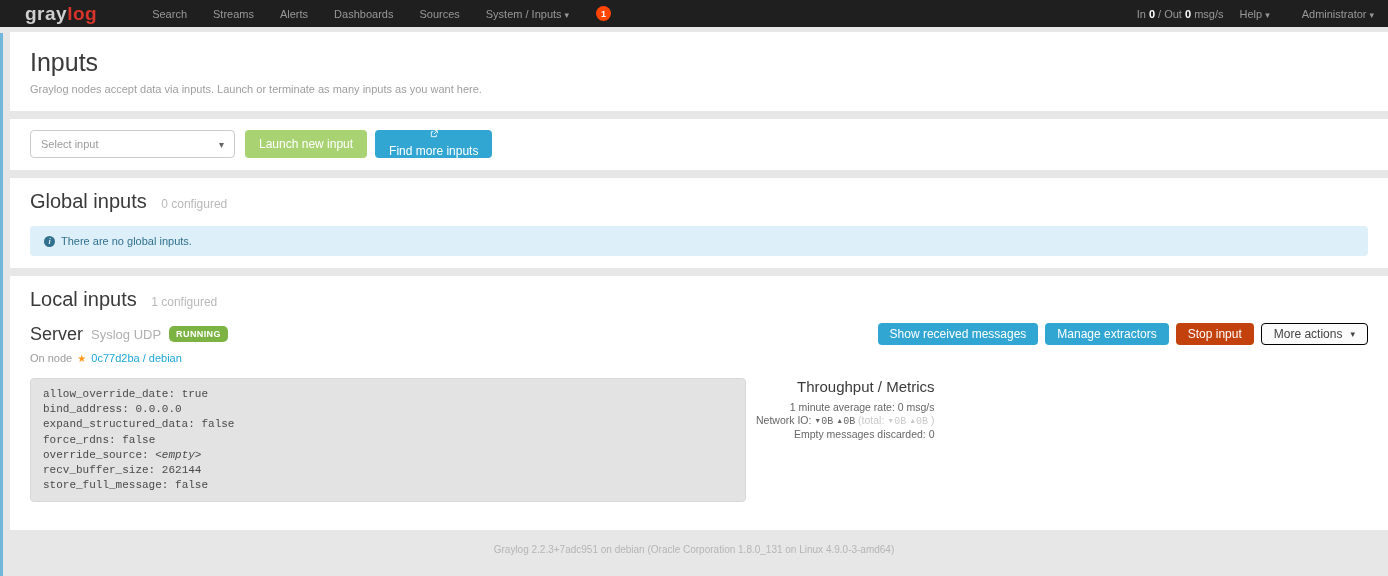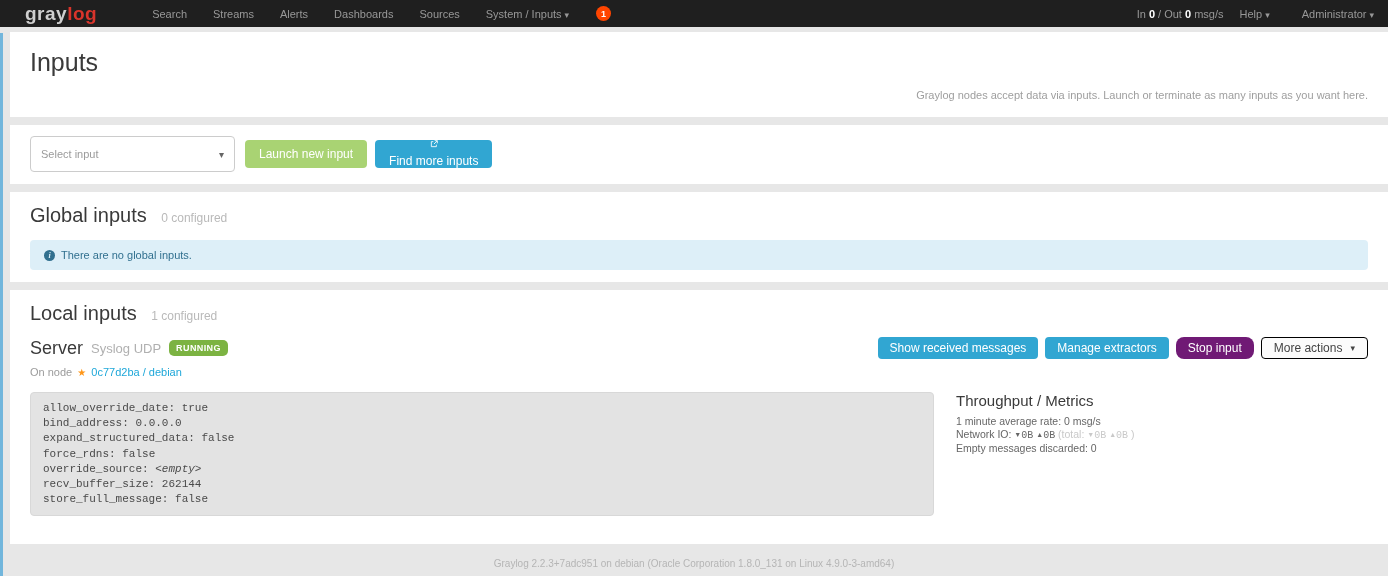--- a/index.html
+++ b/index.html
@@ -28,24 +28,24 @@
 
   
   .left-stripe { position:absolute; left:0; top:33px; width:3px; height:543px; background:#72b6dc; z-index:3; }
 
   
   main { padding-left:10px; }
   .card { background:#ffffff; margin-top:8px; padding:12px 20px; }
   .card.first { margin-top:5px; }
 
   .page-title { font-size:25px; font-weight:400; color:#3a3a3a; margin:4px 0 5px; }
-  .page-desc  { font-size:11px; color:#9e9e9e; margin:12px 0 4px;text-align:right; }
+  .page-desc  { font-size:11px; color:#9e9e9e; margin:6px 0 4px; }
 
   .launcher { display:flex; align-items:center; padding:11px 20px 12px; }
-  .select-box { width:205px; height:36px; border:1px solid #cccccc; border-radius:4px; background:#fff;
+  .select-box { width:205px; height:28px; border:1px solid #cccccc; border-radius:4px; background:#fff;
                 display:flex; align-items:center; justify-content:space-between; padding:0 10px;
                 font-size:11px; color:#9b9b9b; cursor:pointer; }
   .select-caret { color:#666; font-size:10px; }
   .btn { height:28px; border:none; border-radius:4px; font-size:12px; color:#fff;
          display:inline-flex; align-items:center; padding:0 14px; cursor:pointer; white-space:nowrap;
          font-family:"Liberation Sans", sans-serif; }
   .btn-launch { background:#a9d373; margin-left:10px; }
   .btn-find   { background:#31a6d2; margin-left:8px; gap:6px;flex-direction:column; }
 
   .section-title { font-size:20px; font-weight:400; color:#3a3a3a; margin:0; display:inline; }
@@ -60,34 +60,34 @@
   .local-card { padding-bottom:28px; }
   .input-header { display:flex; justify-content:space-between; align-items:center; margin-top:12px; }
   .input-title-group { display:flex; align-items:center; gap:8px; }
   .input-name { font-size:18px; color:#3a3a3a; }
   .input-type { font-size:13px; color:#b0b0b0; }
   .status-badge { background:#7cb342; color:#fff; font-size:9px; font-weight:bold; letter-spacing:.4px;
                   padding:3px 7px; border-radius:5px; }
   .action-buttons { display:flex; gap:7px; }
   .btn-sm { height:22px; font-size:12px; padding:0 12px; }
   .btn-blue    { background:#31a6d2; }
-  .btn-magenta { background:#701a75;border-radius:8px; }
+  .btn-magenta { background:#c2410c; }
   .btn-default { background:#fbfbfb; color:#444; border:1px solid #000000; gap:5px; }
   .btn-default .caret { color:#444; }
 
   .node-line { font-size:11px; color:#9b9b9b; margin-top:7px; }
   .node-star { color:#ff9618; font-size:10px; margin:0 2px; }
   .node-link { color:#1ea7d9; cursor:pointer; text-decoration:none; }
 
   .details-row { display:flex; margin-top:14px; align-items:flex-start; }
-  .config-block { width:904px; background:#e3e3e3; border:1px solid #d8d8d8; border-radius:4px; padding:8px 12px;
+  .config-block { width:716px; background:#e3e3e3; border:1px solid #d8d8d8; border-radius:4px; padding:8px 12px;
                   font-family:"Liberation Mono", monospace; font-size:11px; color:#4a4a4a; line-height:15.2px; }
   .cfg-italic { font-style:italic; }
 
-  .metrics { margin-left:22px; }
+  .metrics { margin-left:10px;text-align:right; }
   .metrics-title { font-size:15px; font-weight:400; color:#3a3a3a; margin:0 0 6px; }
   .metric-line { font-size:10.5px; color:#666; line-height:12.5px; white-space:nowrap; }
   .mono { font-family:"Liberation Mono", monospace; font-size:10px; }
   .metric-arrow { font-size:7px; vertical-align:1px; }
   .total-part, .total-part .metric-arrow, .total-part .mono { color:#c9c9c9; }
 
   footer { text-align:center; font-size:10px; color:#b5b5b5; padding-top:14px; }
 </style>
 </head>
 <body>

